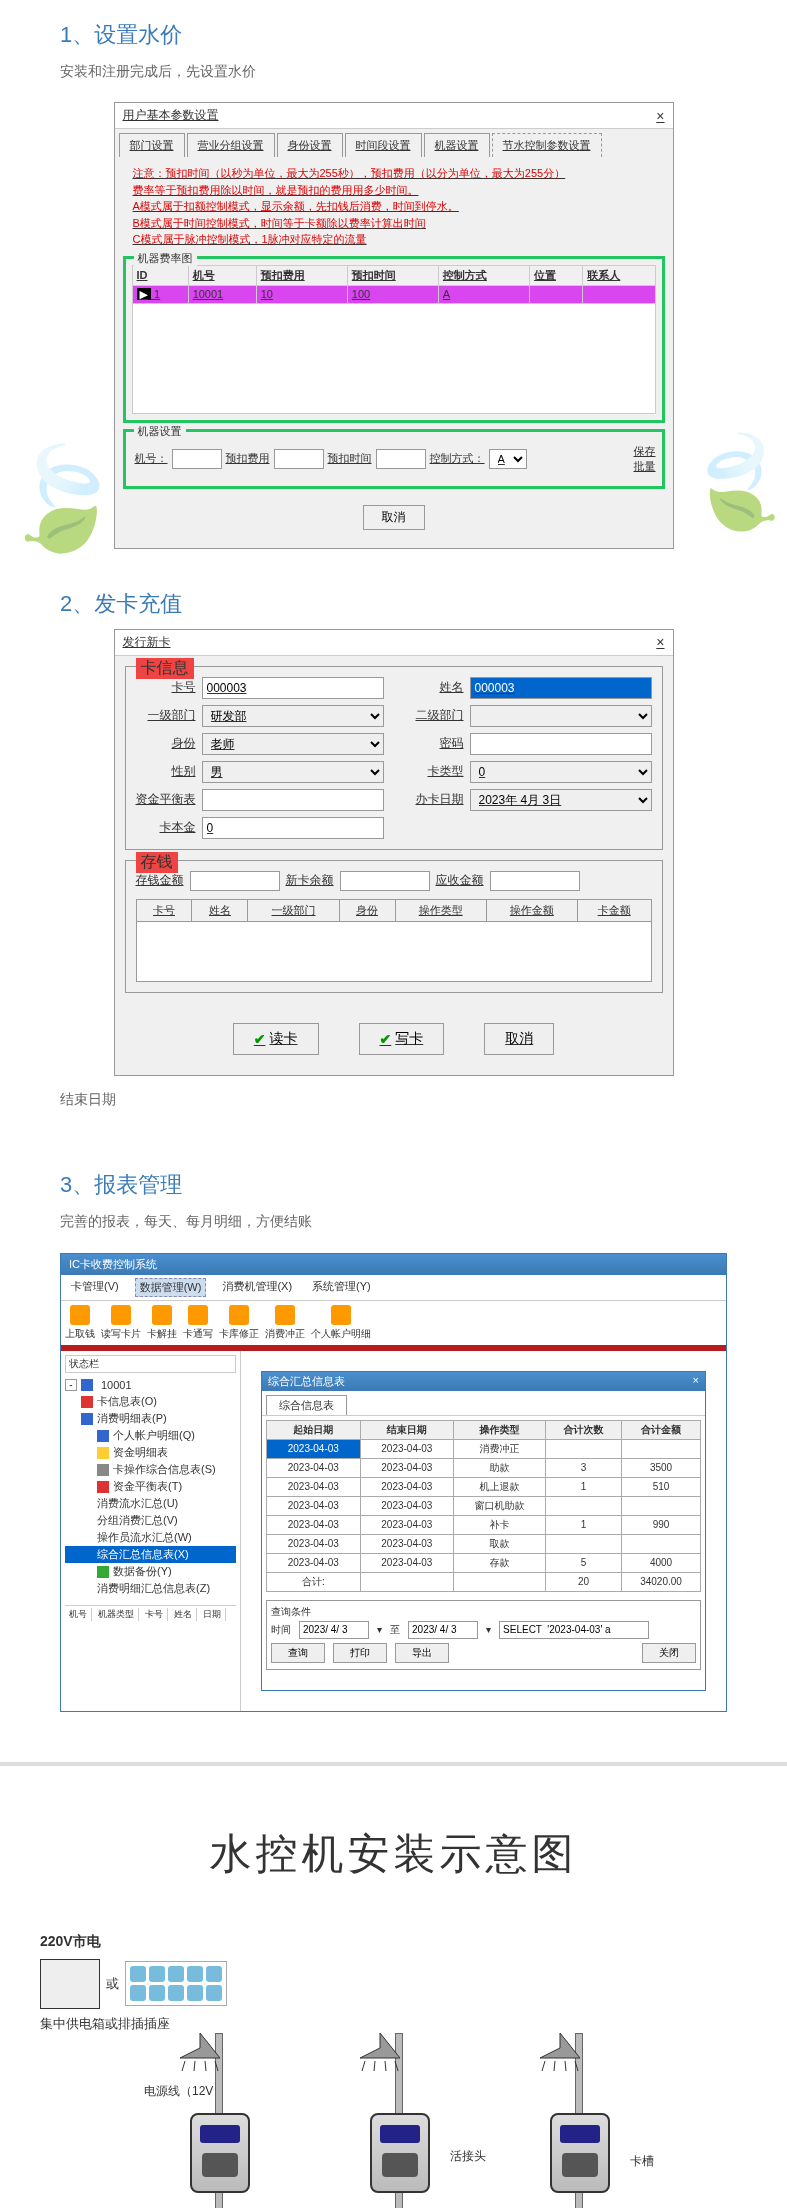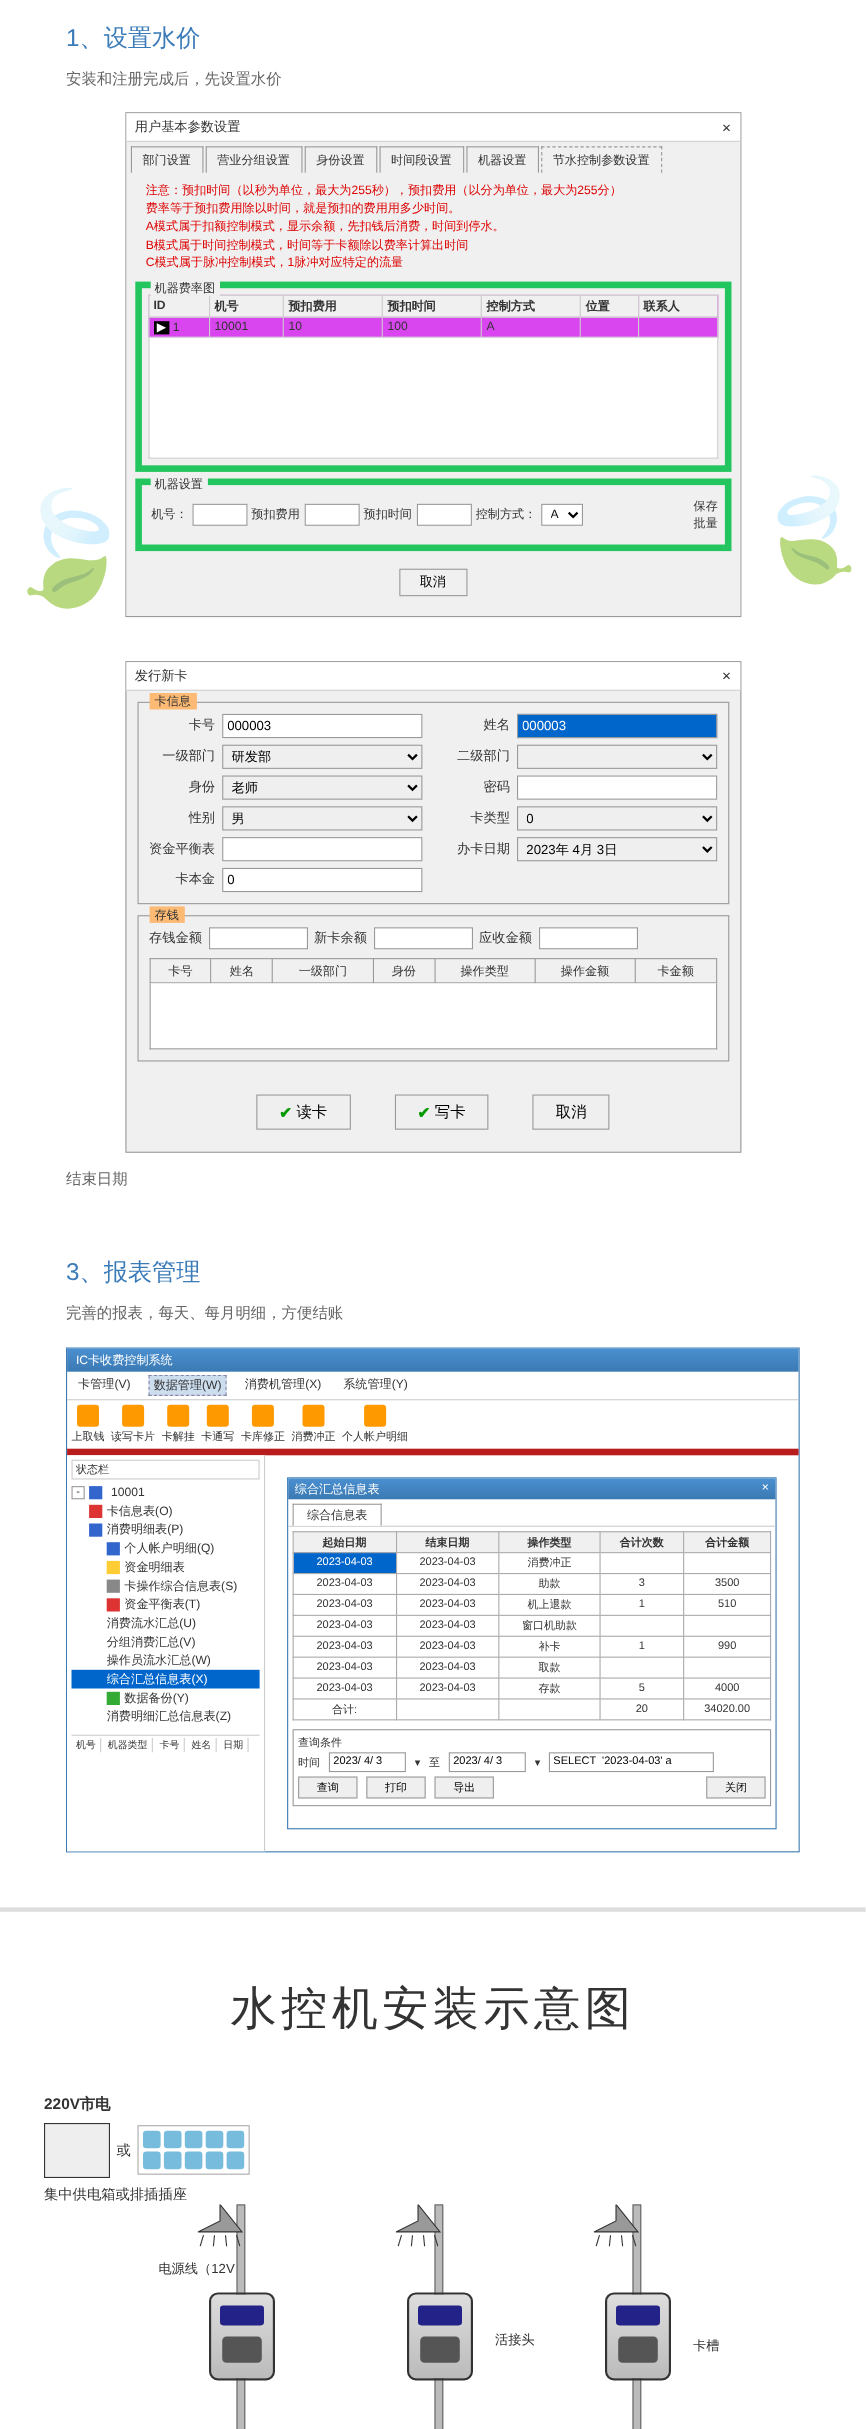--- a/index.html
+++ b/index.html
@@ -1,43 +1,43 @@
 <!DOCTYPE html>
 <html><head>
 <meta charset="utf-8">
 <style>
 * { margin: 0; padding: 0; box-sizing: border-box; }
 body { width: 787px; font-family: "Microsoft YaHei", sans-serif; background: #fff; color: #333; }
 .section { padding: 20px 60px; }
 .sec-title { font-size: 22px; color: #3a7bb8; font-weight: 500; margin-bottom: 10px; }
 .sec-sub { font-size: 14px; color: #666; margin-bottom: 20px; line-height: 1.6; }
-.dialog { border: 1px solid #999; background: #f0f0f0; margin: 0 auto; font-size: 12px; }
+.dialog { border: 1px solid #999; background: #f0f0f0; margin: 0 auto; font-size: 12px; text-decoration: underline; }
 .dlg-title { background: #fff; padding: 4px 8px; border-bottom: 1px solid #ccc; display: flex; justify-content: space-between; align-items: center; }
 .dlg-close { font-size: 14px; cursor: pointer; }
 .tabs { display: flex; background: #f0f0f0; padding: 4px 4px 0; gap: 2px; }
 .tab { padding: 4px 10px; border: 1px solid #999; background: #f0f0f0; font-size: 11px; border-bottom: none; }
 .tab.last { border-top: 1px dashed #999; border-left: 1px dashed #999; border-right: 1px dashed #999; }
 .dlg-body { padding: 8px; background: #f0f0f0; }
 .warning { color: #d00; font-size: 11px; line-height: 1.5; padding: 0 10px 8px; }
-.group { border: 6px solid #22c55e; padding: 6px; margin-bottom: 6px; position: relative; }
+.group { border: 3px solid #22c55e; padding: 6px; margin-bottom: 6px; position: relative; }
 .group-label { position: absolute; top: -8px; left: 8px; background: #f0f0f0; padding: 0 4px; font-size: 11px; }
 .tbl { width: 100%; border-collapse: collapse; font-size: 11px; background: #d946ef; }
 .tbl th, .tbl td { border: 1px solid #ccc; padding: 2px 4px; text-align: left; }
 .tbl th { background: #f0f0f0; }
 .row-ptr { background: #000; color: #fff; padding: 0 3px; }
 .form-row { display: flex; align-items: center; gap: 4px; padding: 6px 0; font-size: 11px; flex-wrap: wrap; }
 .form-row label { min-width: 36px; text-align: right; }
 .form-row input[type=text], .form-row select { border: 1px solid #999; padding: 1px 4px; font-size: 11px; background: #fff; height: 20px; }
 .btn { border: 1px solid #999; background: #f0f0f0; padding: 3px 18px; font-size: 12px; }
 .btn-row { text-align: center; padding: 10px; }
 
 
 .d2 { width: 560px; }
 .d2 .fieldset { border: 1px solid #999; margin: 10px; padding: 10px 10px 10px 10px; position: relative; }
-.d2 .fieldset .legend { position: absolute; top: -9px; left: 10px; background: #fdba74; padding: 0 5px; font-size: 11px; }
+.d2 .fieldset .legend { position: absolute; top: -9px; left: 10px; background: #ef4444; padding: 0 5px; font-size: 16px; }
 .d2 .grid2 { display: grid; grid-template-columns: 1fr 1fr; gap: 6px 20px; }
 .d2 .fr { display: flex; align-items: center; gap: 6px; }
 .d2 .fr label { width: 60px; text-align: right; font-size: 12px; }
 .d2 .fr input, .d2 .fr select { flex: 1; border: 1px solid #999; height: 22px; padding: 0 4px; font-size: 12px; }
 .d2 .fr .highlight { background: #0066cc; color: #fff; }
 .d2 .save-row { display: flex; gap: 6px; align-items: center; padding: 0 0 8px; font-size: 12px; }
 .d2 .save-row input { width: 90px; border: 1px solid #999; height: 20px; }
 .d2 .mini-tbl { width: 100%; border-collapse: collapse; font-size: 11px; background: #fff; }
 .d2 .mini-tbl th { border: 1px solid #999; padding: 3px 6px; background: #f0f0f0; font-weight: normal; }
 .d2 .action-btns { display: flex; justify-content: center; gap: 40px; padding: 20px; }
@@ -167,20 +167,21 @@
       <div class="btn-row">
         <button class="btn">取消</button>
       </div>
     </div>
   </div>
   <div class="leaf" style="left:0; top:440px; font-size:100px;">🍃</div>
   <div class="leaf" style="right:-10px; top:430px; font-size:90px; transform:scaleX(-1);">🍃</div>
 </div>
 
 <div class="section">
+  <div class="sec-title">2、发卡充值</div>
 
   <div class="dialog d2">
     <div class="dlg-title">
       <span>发行新卡</span>
       <span class="dlg-close">×</span>
     </div>
     <div class="fieldset">
       <div class="legend">卡信息</div>
       <div class="grid2">
         <div class="fr">

